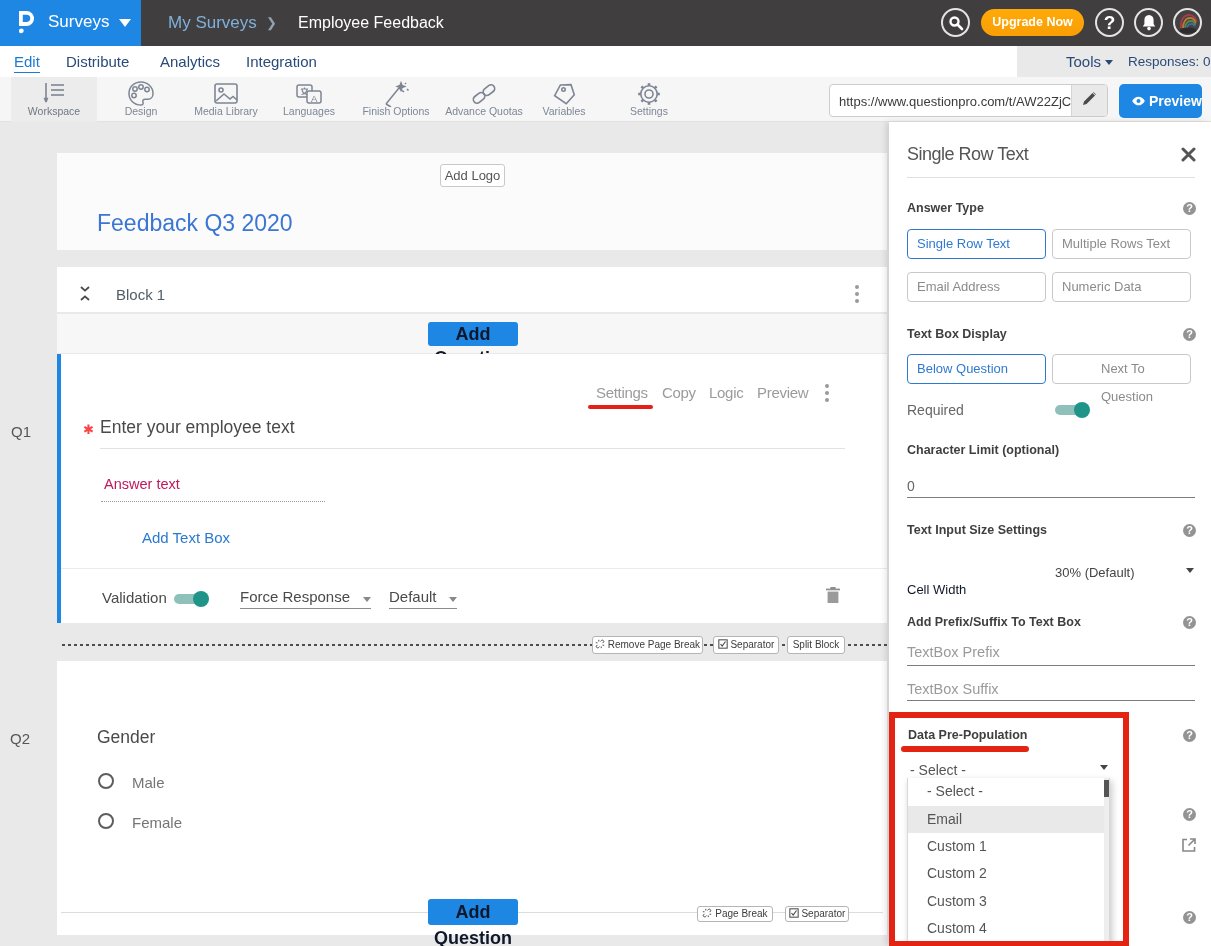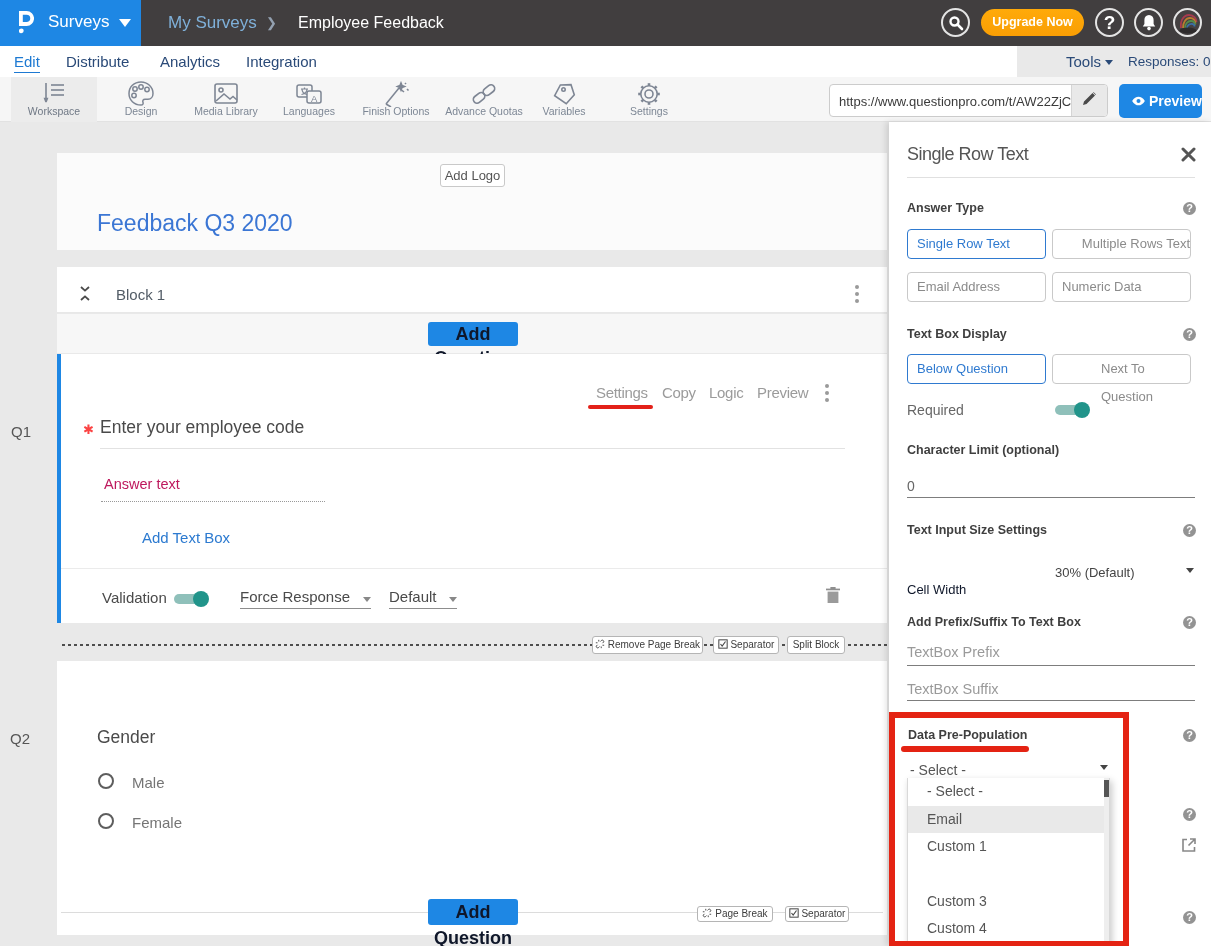--- a/index.html
+++ b/index.html
@@ -281,21 +281,21 @@
   </div>
 
   <div class="card" id="q1card">
     <div class="tabitem" style="left:535px;">Settings</div>
     <div class="tabitem" style="left:601px;">Copy</div>
     <div class="tabitem" style="left:648px;">Logic</div>
     <div class="tabitem" style="left:696px;">Preview</div>
     <div class="kebab" style="left:764px; top:30px;"></div>
     <div id="tabunderline"></div>
     <div style="position:absolute; left:22px; top:68px; font-size:13px;" class="redstar">✱</div>
-    <div style="position:absolute; left:39px; top:63px;" class="qtitle">Enter your employee code</div>
+    <div style="position:absolute; left:39px; top:63px;" class="qtitle">Enter your employee text</div>
     <div id="q1titleline"></div>
     <div id="anstext">Answer text</div>
     <div id="ansline"></div>
     <div id="addtextbox">Add Text Box</div>
     <div id="q1divider"></div>
     <div style="position:absolute; left:41px; top:235px; font-size:15px; color:#4a4a4a;">Validation</div>
     <div class="toggle" style="left:113px; top:240px;">
         <div class="knob"></div>
       </div>
     <div style="position:absolute; left:179px; top:234px; font-size:15px; color:#4a4a4a;" class="selunder">Force Response&nbsp;&nbsp;&nbsp;<span class="dcaret"></span></div>
@@ -338,21 +338,21 @@
 <div id="sidebar">
   <div class="sb" style="left:18px; top:22px; font-size:18px; color:#555; letter-spacing:-0.5px;">Single Row Text</div>
   <svg class="sb" style="left:292px; top:25px;" width="15" height="15" viewBox="0 0 15 15">
     <path d="M2 2 L13 13 M13 2 L2 13" stroke="#555" stroke-width="3" stroke-linecap="round"></path>
   </svg>
   <div class="sb" style="left:18px; top:55px; width:288px; height:1px; background:#e0e0e0;"></div>
 
   <div class="sb sblabel" style="left:18px; top:79px;">Answer Type</div>
   <div class="qmark" style="left:294px; top:80px;">?</div>
   <div class="sbbtn sel" style="left:18px; top:107px;">Single Row Text</div>
-  <div class="sbbtn" style="left:163px; top:107px;text-align:right;">Multiple Rows Text</div>
+  <div class="sbbtn" style="left:163px; top:107px;">Multiple Rows Text</div>
   <div class="sbbtn" style="left:18px; top:150px;">Email Address</div>
   <div class="sbbtn" style="left:163px; top:150px;">Numeric Data</div>
 
   <div class="sb sblabel" style="left:18px; top:205px;">Text Box Display</div>
   <div class="qmark" style="left:294px; top:206px;">?</div>
   <div class="sbbtn sel" style="left:18px; top:232px;">Below Question</div>
   <div class="sbbtn" style="left:163px; top:232px;padding-left:48px;">Next To Question</div>
 
   <div class="sb" style="left:18px; top:280px; font-size:14px; color:#666;">Required</div>
   <div class="toggle" style="left:166px; top:283px;">
@@ -388,17 +388,18 @@
   </svg>
   <div class="qmark" style="left:294px; top:789px;">?</div>
 </div>
 
 <div id="redrect"></div>
 <div id="redmarker"></div>
 <div id="dropdown">
   <div class="dditem" style="top:0px;">- Select -</div>
   <div class="dditem" style="top:28px; background:#e9e9e9; width:198px;">Email</div>
   <div class="dditem" style="top:55px;">Custom 1</div>
+  <div class="dditem" style="top:82px;">Custom 2</div>
   <div class="dditem" style="top:110px;">Custom 3</div>
   <div class="dditem" style="top:137px;">Custom 4</div>
   <div id="ddscroll"></div>
   <div id="ddthumb"></div>
 </div>
 
 </body></html>

